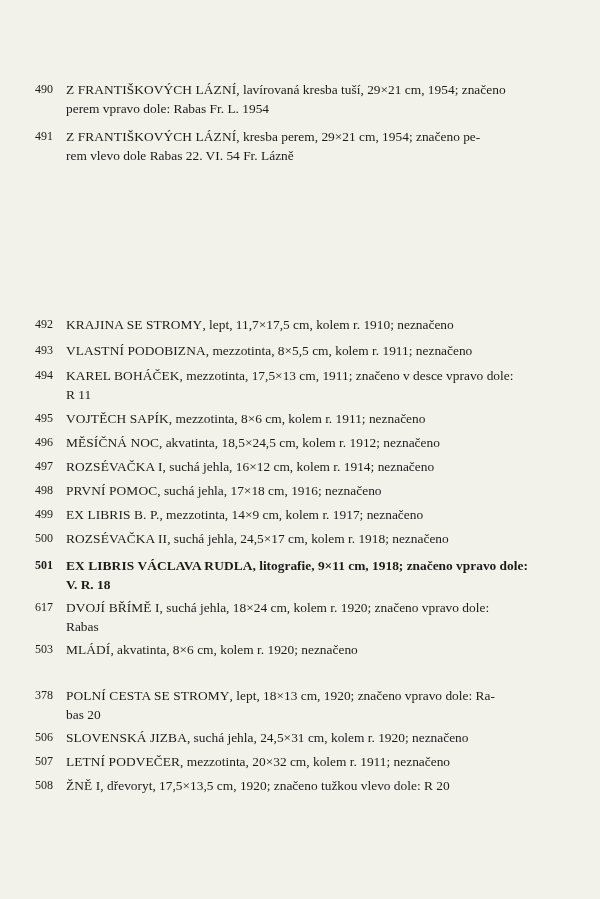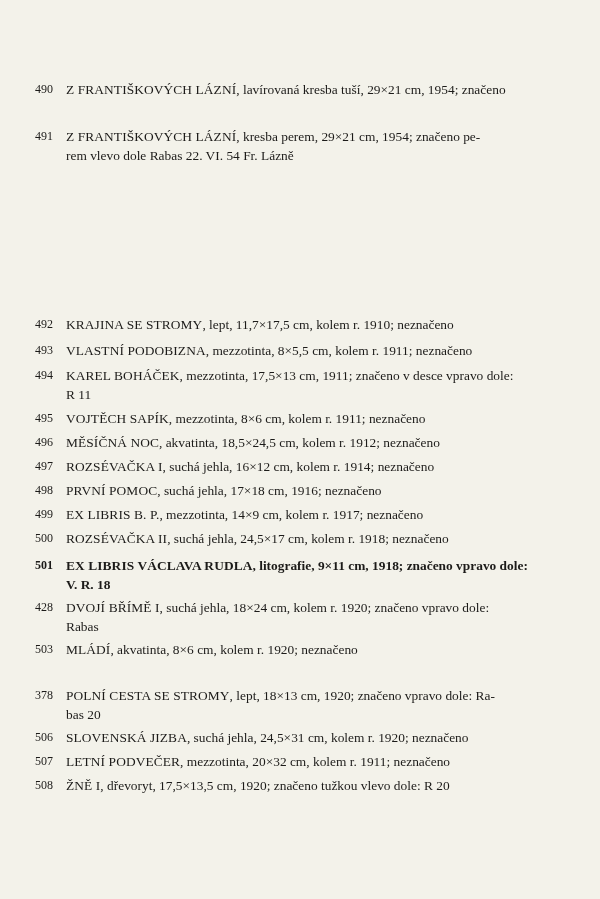--- a/index.html
+++ b/index.html
@@ -41,20 +41,21 @@
 </style>
 </head>
 <body>
 
 <div class="page">
 
   <div class="entry" style="top:64px;">
     <span class="num">490</span>
     <div class="body">
       <span class="title">Z FRANTIŠKOVÝCH LÁZNÍ</span><span>, lavírovaná kresba tuší, 29×21 cm, 1954; značeno</span><br>
+      <span>perem vpravo dole: Rabas Fr. L. 1954</span>
     </div>
   </div>
 
   <div class="entry" style="top:111px;">
     <span class="num">491</span>
     <div class="body">
       <span class="title">Z FRANTIŠKOVÝCH LÁZNÍ</span><span>, kresba perem, 29×21 cm, 1954; značeno pe-</span><br>
       <span>rem vlevo dole Rabas 22. VI. 54 Fr. Lázně</span>
     </div>
   </div>
@@ -110,21 +111,21 @@
 
   <div class="entry" style="top:540px;font-weight:bold;">
     <span class="num">501</span>
     <div class="body">
       <span class="title">EX LIBRIS VÁCLAVA RUDLA</span><span>, litografie, 9×11 cm, 1918; značeno vpravo dole:</span><br>
       <span>V. R. 18</span>
     </div>
   </div>
 
   <div class="entry" style="top:582px;">
-    <span class="num">428</span>
+    <span class="num">617</span>
     <div class="body">
       <span class="title">DVOJÍ BŘÍMĚ I</span><span>, suchá jehla, 18×24 cm, kolem r. 1920; značeno vpravo dole:</span><br>
       <span>Rabas</span>
     </div>
   </div>
 
   <div class="entry" style="top:624px;">
     <span class="num">503</span>
     <div class="body"><span class="title">MLÁDÍ</span><span>, akvatinta, 8×6 cm, kolem r. 1920; neznačeno</span></div>
   </div>

